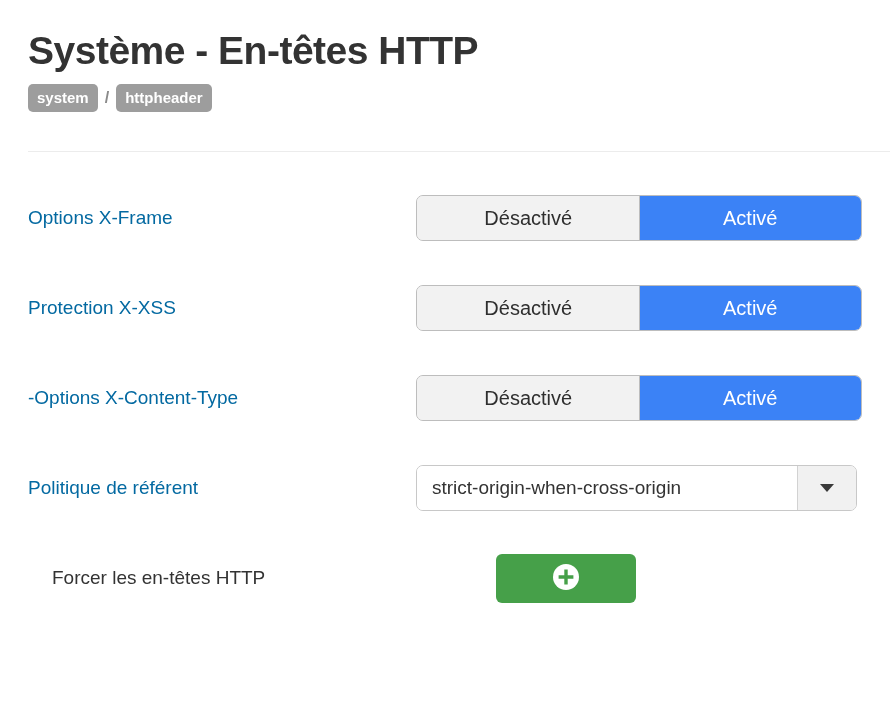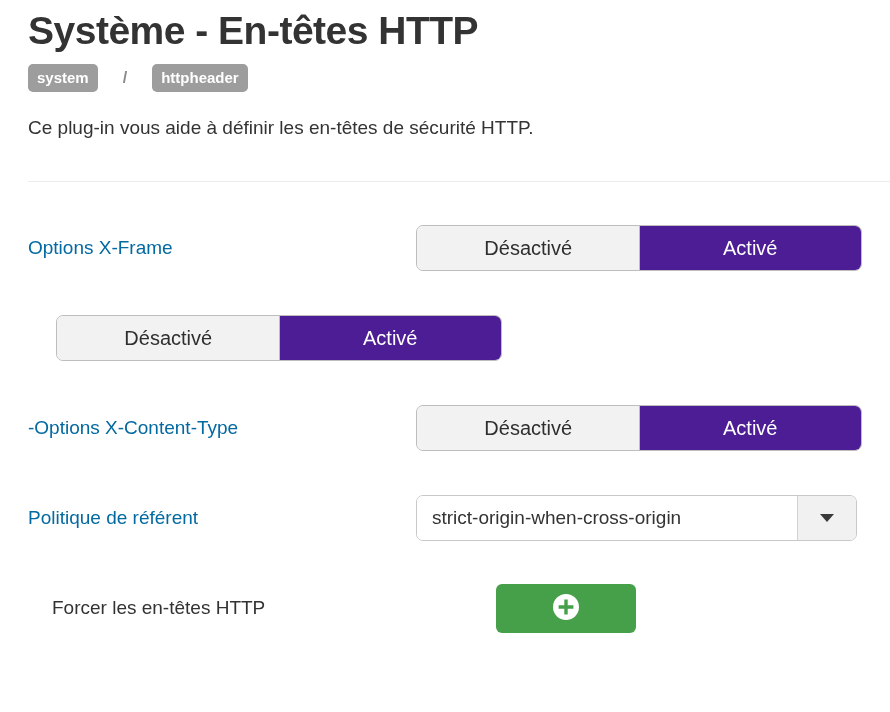--- a/index.html
+++ b/index.html
@@ -18,32 +18,32 @@
     position: relative;
     width: 890px;
     height: 712px;
     box-sizing: border-box;
     padding: 0 0 0 28px;
   }
 
   
   .page-title {
     margin: 0;
-    padding-top: 8px;
+    padding-top: 28px;
     font-size: 39px;
     line-height: 46px;
     font-weight: bold;
     color: #333333;
     letter-spacing: -0.5px;
   }
   .breadcrumb {
     margin-top: 10px;
     display: flex;
     align-items: center;
-    gap: 25px;
+    gap: 7px;
     height: 27px;
   }
   .crumb-badge {
     display: inline-block;
     background: #9d9d9d;
     color: #ffffff;
     font-size: 15px;
     font-weight: bold;
     line-height: 1;
     padding: 6px 9px 7px 9px;
@@ -119,21 +119,21 @@
     font-size: 20px;
     line-height: 1;
     box-sizing: border-box;
     user-select: none;
   }
   .toggle-seg.off {
     background: #f2f2f2;
     color: #2f2f2f;
   }
   .toggle-seg.on {
-    background: #4c1d95;
+    background: #3b82f6;
     color: #ffffff;
     border-left: 1px solid #bdbdbd;
     margin-left: -1px;
   }
 
   
   .select-wrap {
     display: flex;
     width: 441px;
     height: 46px;
@@ -194,37 +194,37 @@
 <div class="page">
 
   <h1 class="page-title">Système - En-têtes HTTP</h1>
 
   <div class="breadcrumb">
     <span class="crumb-badge">system</span>
     <span class="crumb-sep">/</span>
     <span class="crumb-badge">httpheader</span>
   </div>
 
-  <p class="intro-text">Ce plug-in vous aide à définir les en-têtes de sécurité HTTP.</p>
 
   <hr class="divider">
 
   <div class="form">
 
     <div class="form-row first">
       <div class="row-label">Options X-Frame</div>
       <div class="row-control">
         <div class="toggle">
           <div class="toggle-seg off">Désactivé</div>
           <div class="toggle-seg on">Activé</div>
         </div>
       </div>
     </div>
 
     <div class="form-row">
+      <div class="row-label">Protection X-XSS</div>
       <div class="row-control">
         <div class="toggle">
           <div class="toggle-seg off">Désactivé</div>
           <div class="toggle-seg on">Activé</div>
         </div>
       </div>
     </div>
 
     <div class="form-row">
       <div class="row-label">-Options X-Content-Type</div>

